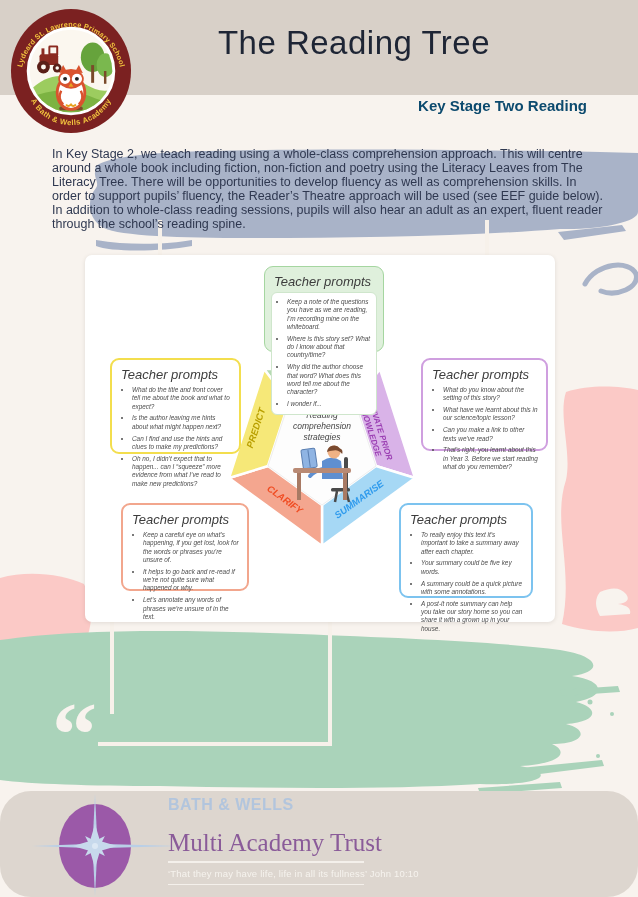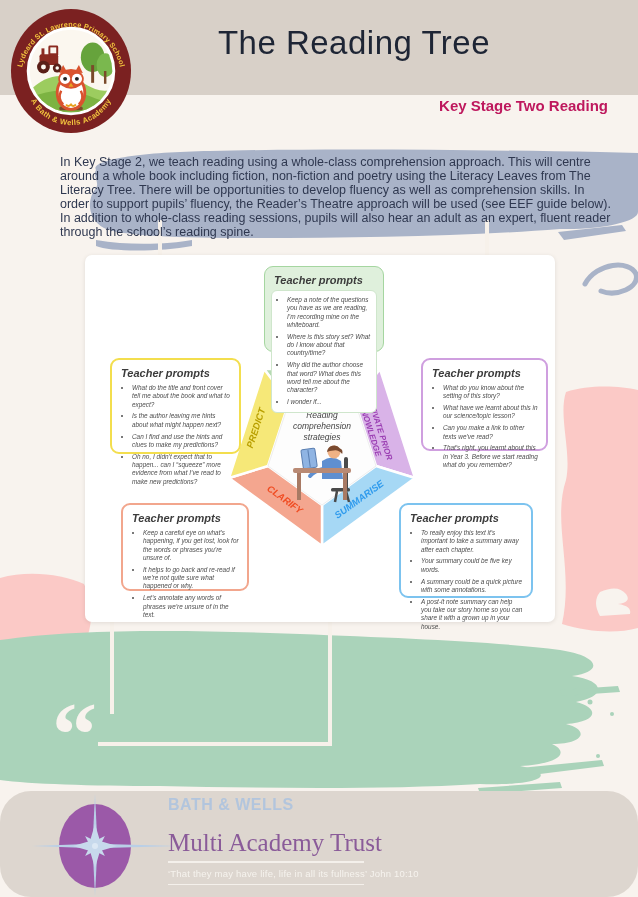--- a/index.html
+++ b/index.html
@@ -3,39 +3,39 @@
 <meta charset="utf-8">
 <style>
   html,body{margin:0;padding:0;}
   .page{position:relative;width:638px;height:897px;background:#f8f3ee;overflow:hidden;
         font-family:"Liberation Sans",sans-serif;}
   
   .header-band{position:absolute;top:0;left:0;width:638px;height:95px;background:#d8d0c8;z-index:2;}
   .page-title{position:absolute;top:24px;left:0;width:100%;margin:0;text-align:center;
         padding-left:70px;box-sizing:border-box;font-weight:400;font-size:33px;
         letter-spacing:.5px;color:#1e2535;z-index:3;}
-  .page-subtitle{position:absolute;top:97px;right:30px;margin:0;font-size:15px;font-weight:bold;
-        color:#be185d;z-index:3;text-align:center;}
+  .page-subtitle{position:absolute;top:97px;right:51px;margin:0;font-size:15px;font-weight:bold;
+        color:#0c4a6e;z-index:3;text-align:center;}
   .school-logo{position:absolute;top:8px;left:10px;width:122px;height:126px;z-index:6;}
   
-  .para{position:absolute;left:44px;width:554px;margin:16px;font-size:12.5px;line-height:14px;
+  .para{position:absolute;left:44px;width:554px;margin:8px;font-size:12.5px;line-height:14px;
         color:#2f3850;z-index:4;}
   .intro{top:139px;}
   .skills{top:630px;}
   
   .splash-layer{position:absolute;top:0;left:0;z-index:1;}
   .quote-mark{position:absolute;left:52px;top:720px;font-family:"Liberation Serif",serif;
         font-weight:bold;font-size:90px;line-height:30px;color:#f8f3ee;z-index:2;}
   
   .card{position:absolute;left:85px;top:255px;width:470px;height:367px;background:#ffffff;
         border-radius:7px;box-shadow:0 1px 4px rgba(60,50,40,.12);z-index:3;}
   .pentagon-svg{position:absolute;left:0;top:0;}
   
   .pbox{position:absolute;background:#fff;border-radius:9px;padding:5px 6px;box-sizing:border-box;z-index:4;}
-  .pbox .t{font-style:italic;font-weight:bold;font-size:11px;line-height:1;color:#3c3c3c;margin:3px 0 4px 3px;}
+  .pbox .t{font-style:italic;font-weight:normal;font-size:13px;line-height:1;color:#3c3c3c;margin:3px 0 4px 3px;}
   .pbox ul{margin:0;padding:1px 2px 0 14px;}
   .pbox li{font-style:italic;font-size:6.4px;line-height:1.3;color:#4c4c4c;margin-bottom:3.5px;}
   .pbox.green{background:#dff0dc;border:1.5px solid #a5d6a0;}
   .pbox.green ul{background:#fff;border:1px solid #cfe6cc;border-radius:6px;padding:5px 3px 2px 15px;}
   .pbox.yellow{border:2.5px solid #f3de4e;}
   .pbox.purple{border:2px solid #cf9fdf;}
   .pbox.orange{border:2px solid #f2a68d;}
   .pbox.blue{border:2px solid #7cc3ef;}
   .pb-question{left:179px;top:11px;width:120px;height:86px;}
   .pb-predict{left:25px;top:103px;width:131px;height:96px;}

